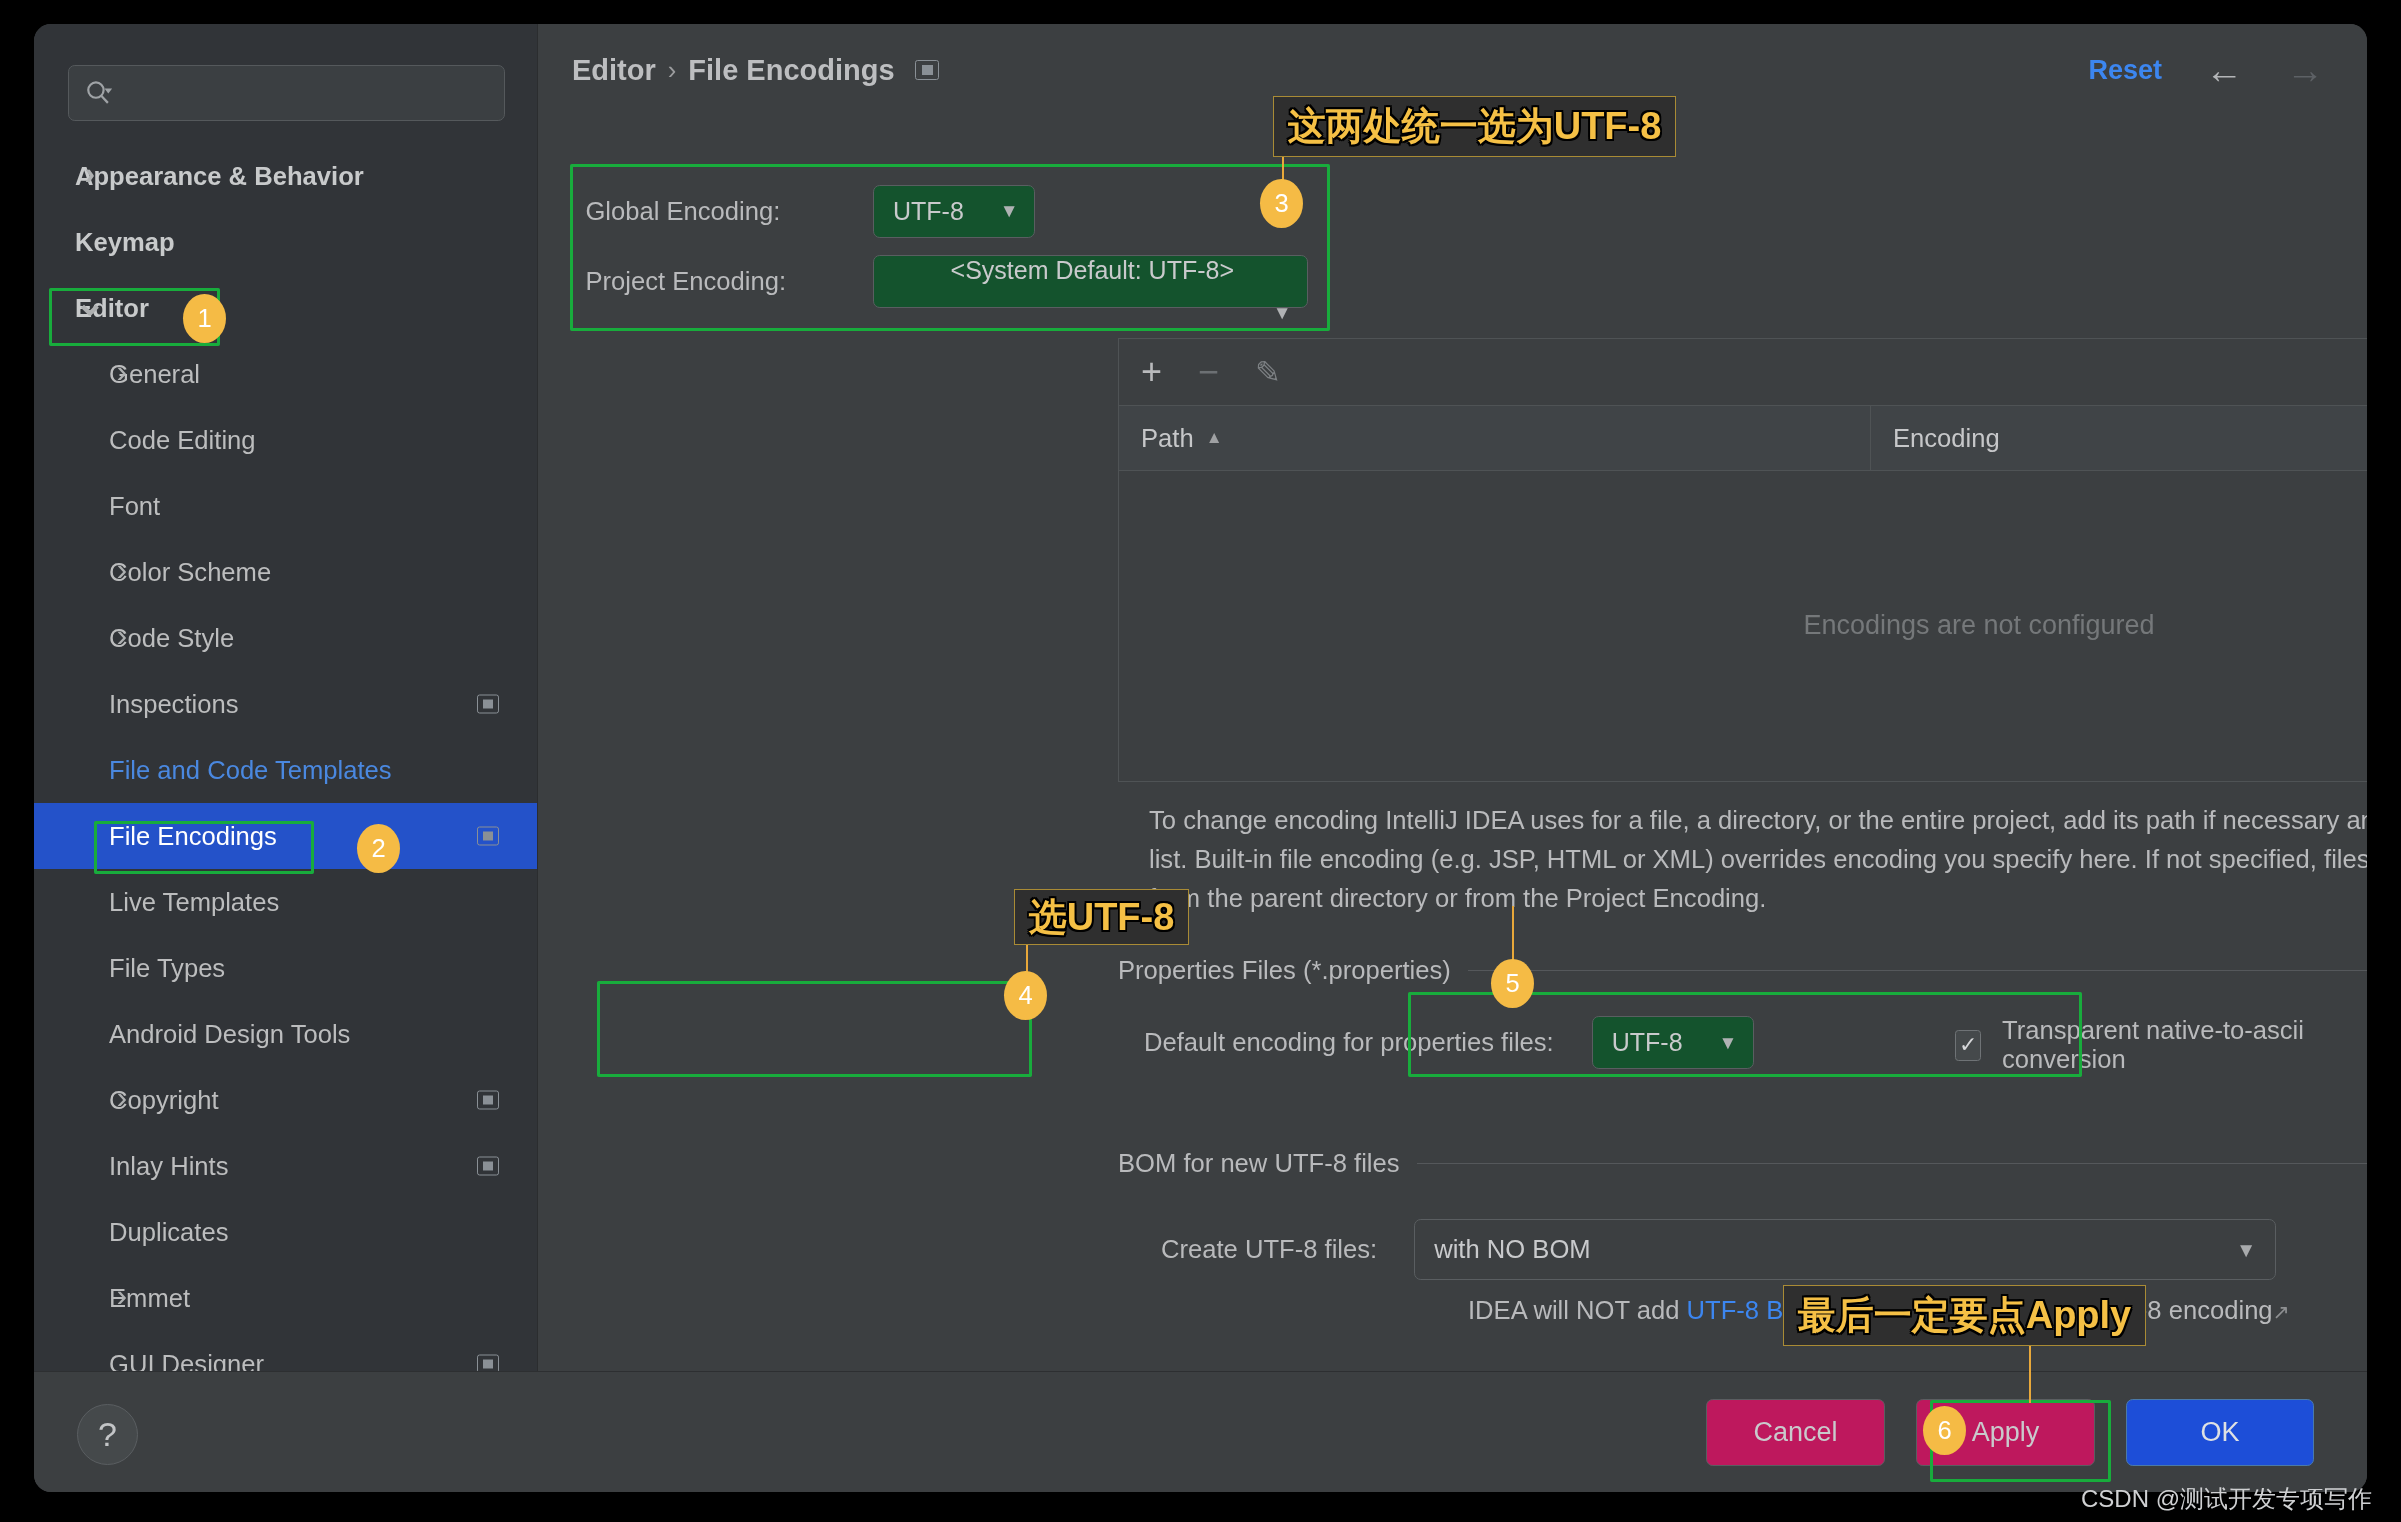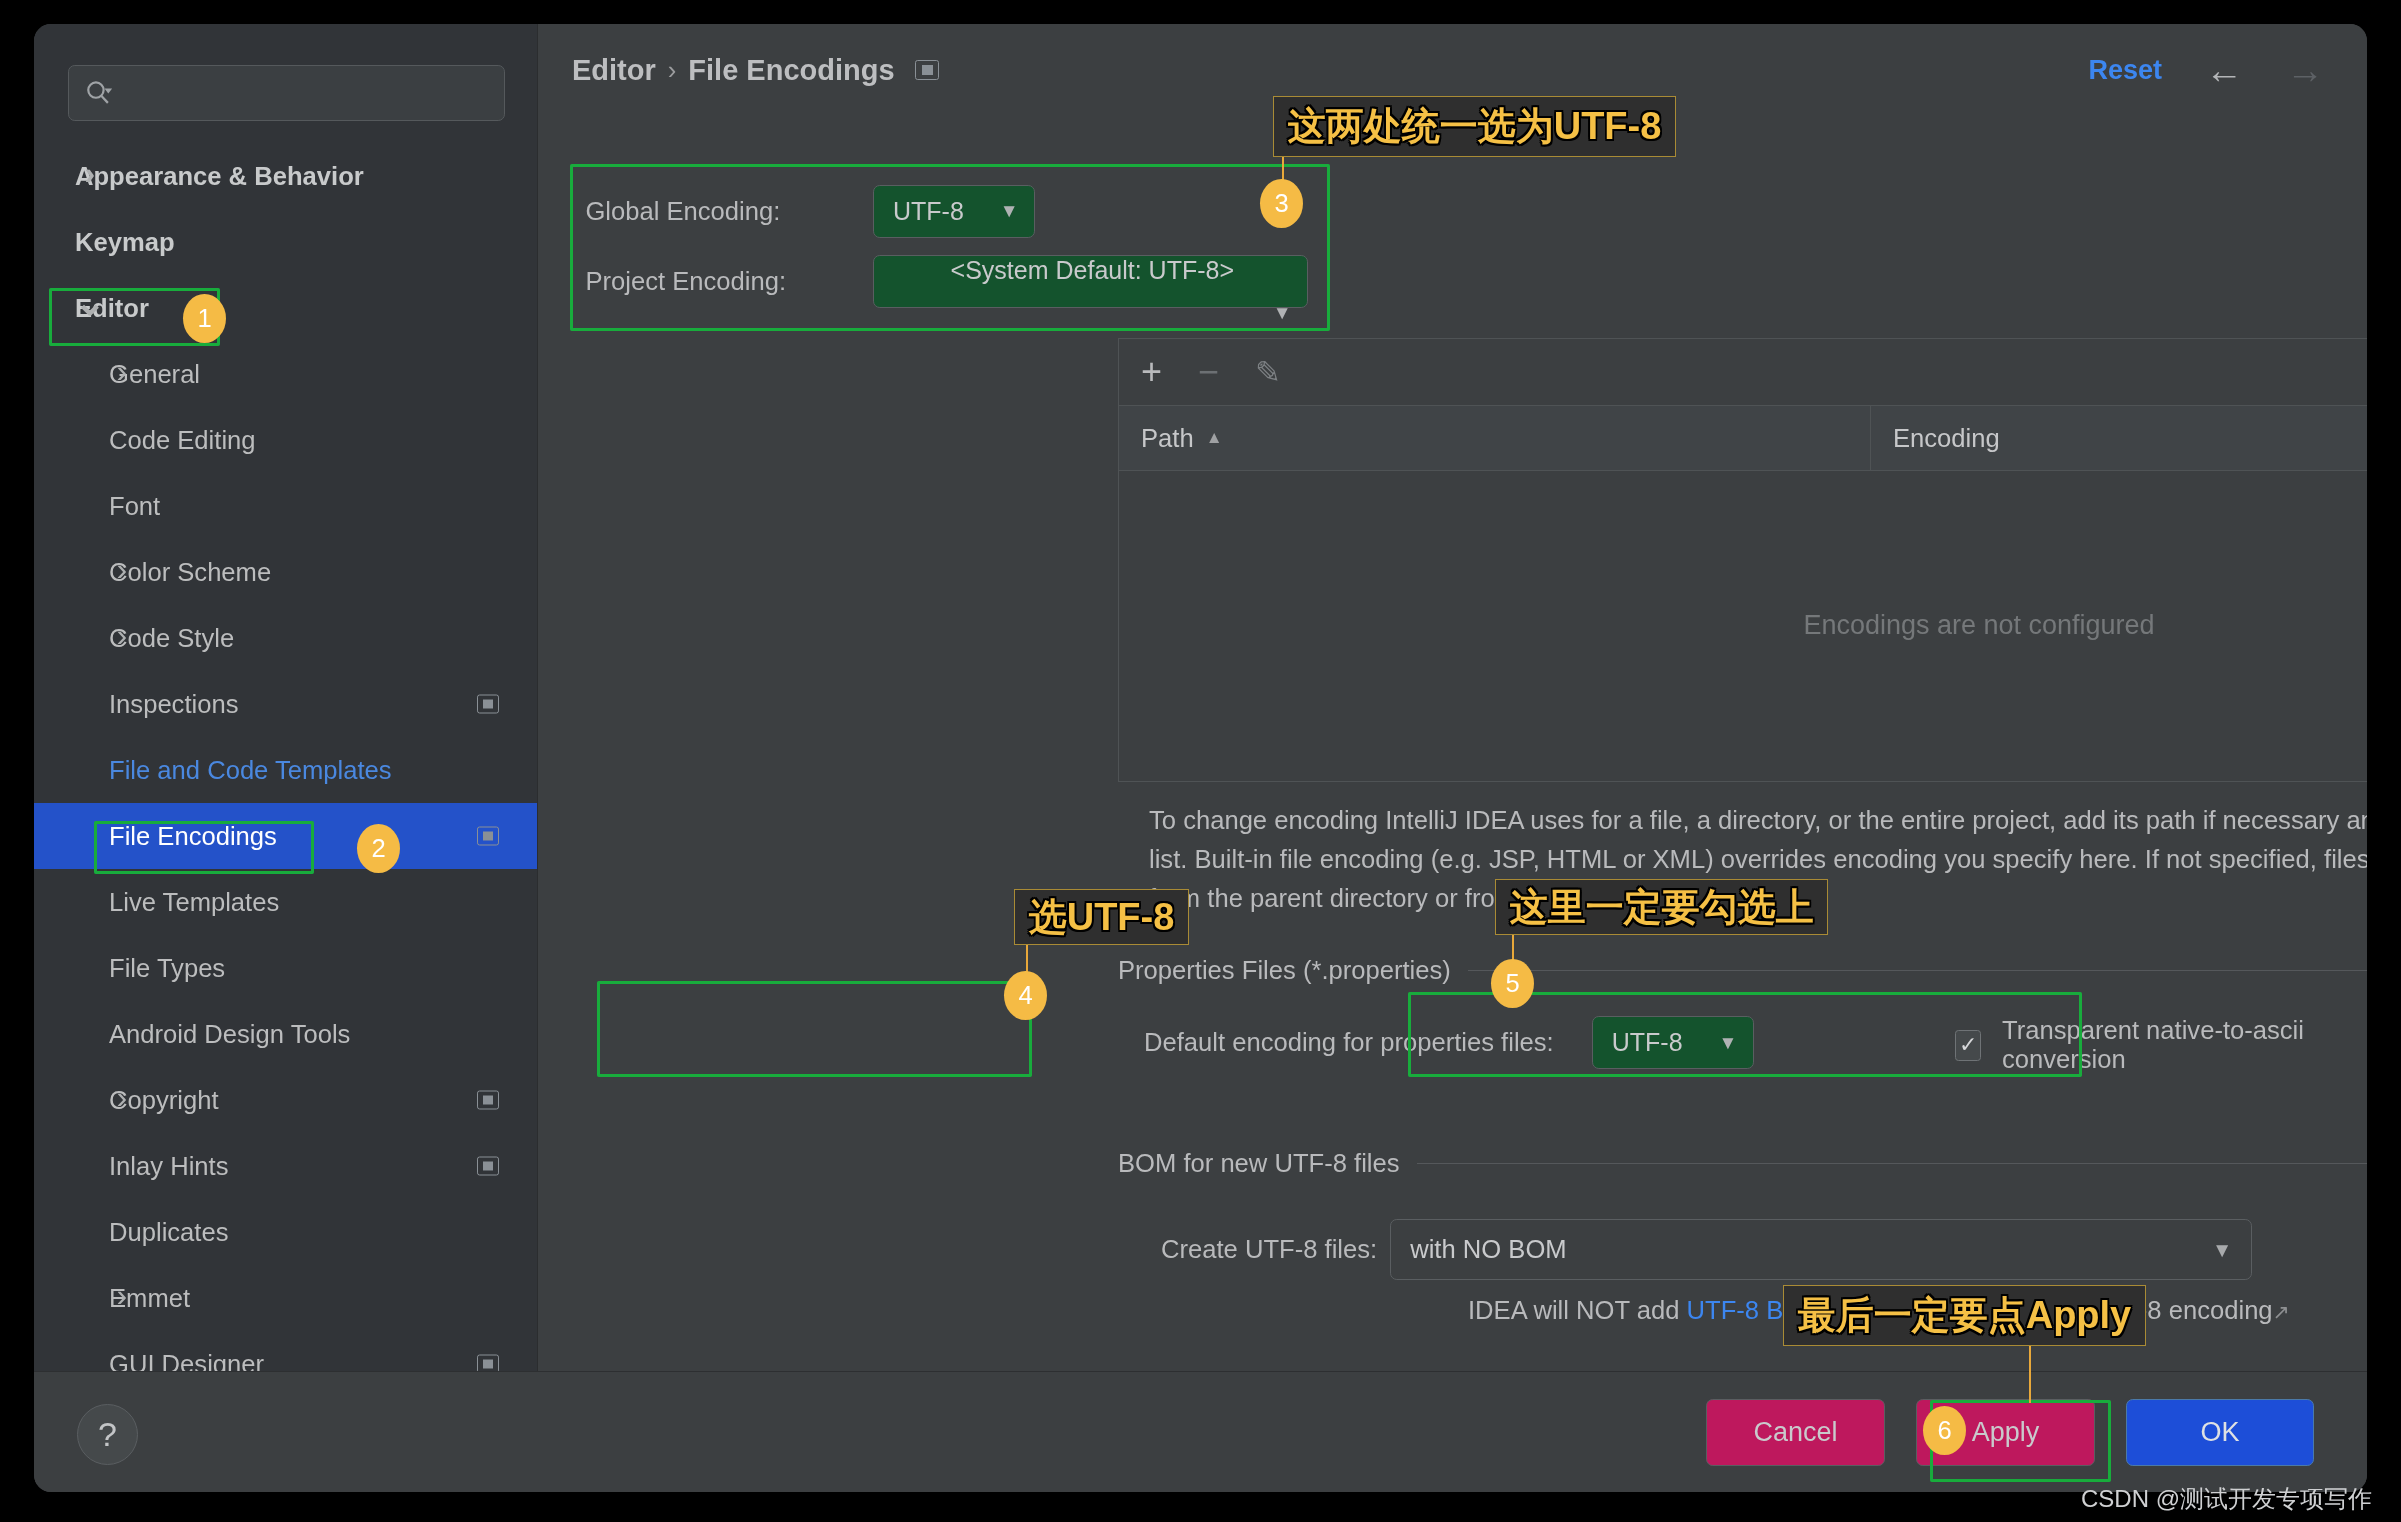--- a/index.html
+++ b/index.html
@@ -174,21 +174,21 @@
   .props-label { color: #b9babc; font-size: 25.6px; }
 
   .check-row { position: absolute; left: 1417px; top: 992px; display:flex; align-items:center; gap: 20.5px; }
   .checkbox {
     width: 31px; height: 31px; border: 1.7px solid #6f7376; border-radius: 3.4px;
     background: #45494b; display:flex; align-items:center; justify-content:center;
     color: #d6d7d9; font-size: 22px; line-height: 1;
   }
   .check-label { color: #b9babc; font-size: 25.6px; }
 
-  .bom-row { position: absolute; left: 623px; top: 1195px; display:flex; align-items:center; gap: 13px; }
+  .bom-row { position: absolute; left: 623px; top: 1195px; display:flex; align-items:center; gap: 37px; }
   .bom-label { color: #b9babc; font-size: 25.6px; }
   .bom-combo {
     width: 862px; height: 61px;
     background: #3c3f41; border: 0.9px solid #5a5e61; border-radius: 6.8px;
     display:flex; align-items:center; padding: 0 19px;
     color: #c9cacc; font-size: 25.6px;
   }
   .bom-combo .caret { margin-left: auto; color: #a8aaac; font-size: 20.5px; }
 
   .bom-note {
@@ -479,21 +479,20 @@
   <div class="gbox" style="left:1408px;top:992px; width:674px; height:85px;"></div>
   <div class="gbox" style="left:1930px;top:1400px; width:181px; height:82px;"></div>
 
   <div class="leader" style="left:1282px; top:137px;  height:58px;"></div>
   <div class="leader" style="left:1026px; top:915px; height:58px;"></div>
   <div class="leader" style="left:1512px; top:906px; height:58px;"></div>
   <div class="leader" style="left:2029px; top:1318px; height:85px;"></div>
 
   <div class="anno-box" style="left:1273px; top:96px;  height:61px;">这两处统一选为UTF-8</div>
   <div class="anno-box" style="left:1014px; top:889px; height:56px;">选UTF-8</div>
-  <div class="anno-box" style="left:1495px; top:879px; height:56px;">这里一定要勾选上</div>
   <div class="anno-box" style="left:1783px; top:1285px; height:61px;">最后一定要点Apply</div>
 
   <div class="badge" style="left:183px;  top:294px;">1</div>
   <div class="badge" style="left:357px;  top:824px;">2</div>
   <div class="badge" style="left:1260px; top:179px;">3</div>
   <div class="badge" style="left:1004px; top:971px;">4</div>
   <div class="badge" style="left:1491px; top:959px;">5</div>
   <div class="badge" style="left:1923px; top:1406px;">6</div>
 
   <div class="watermark">CSDN @测试开发专项写作</div>

